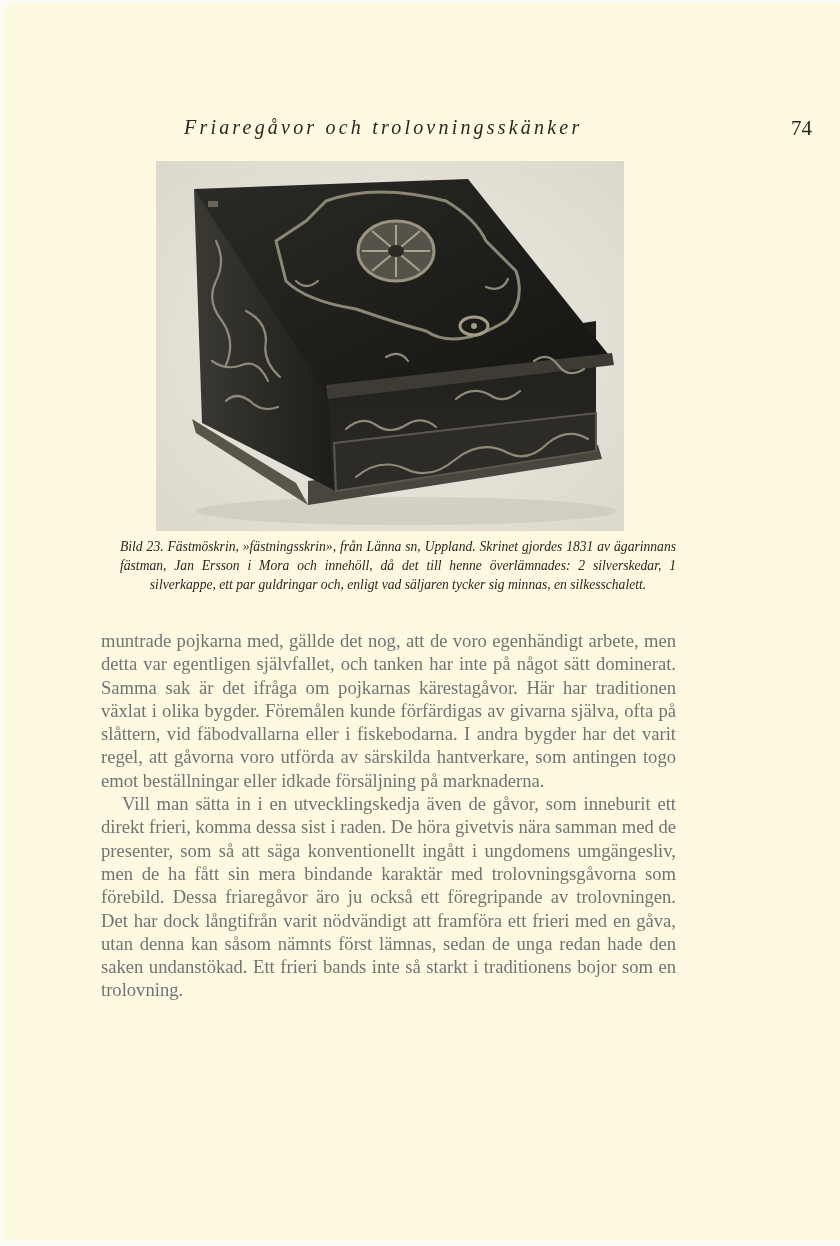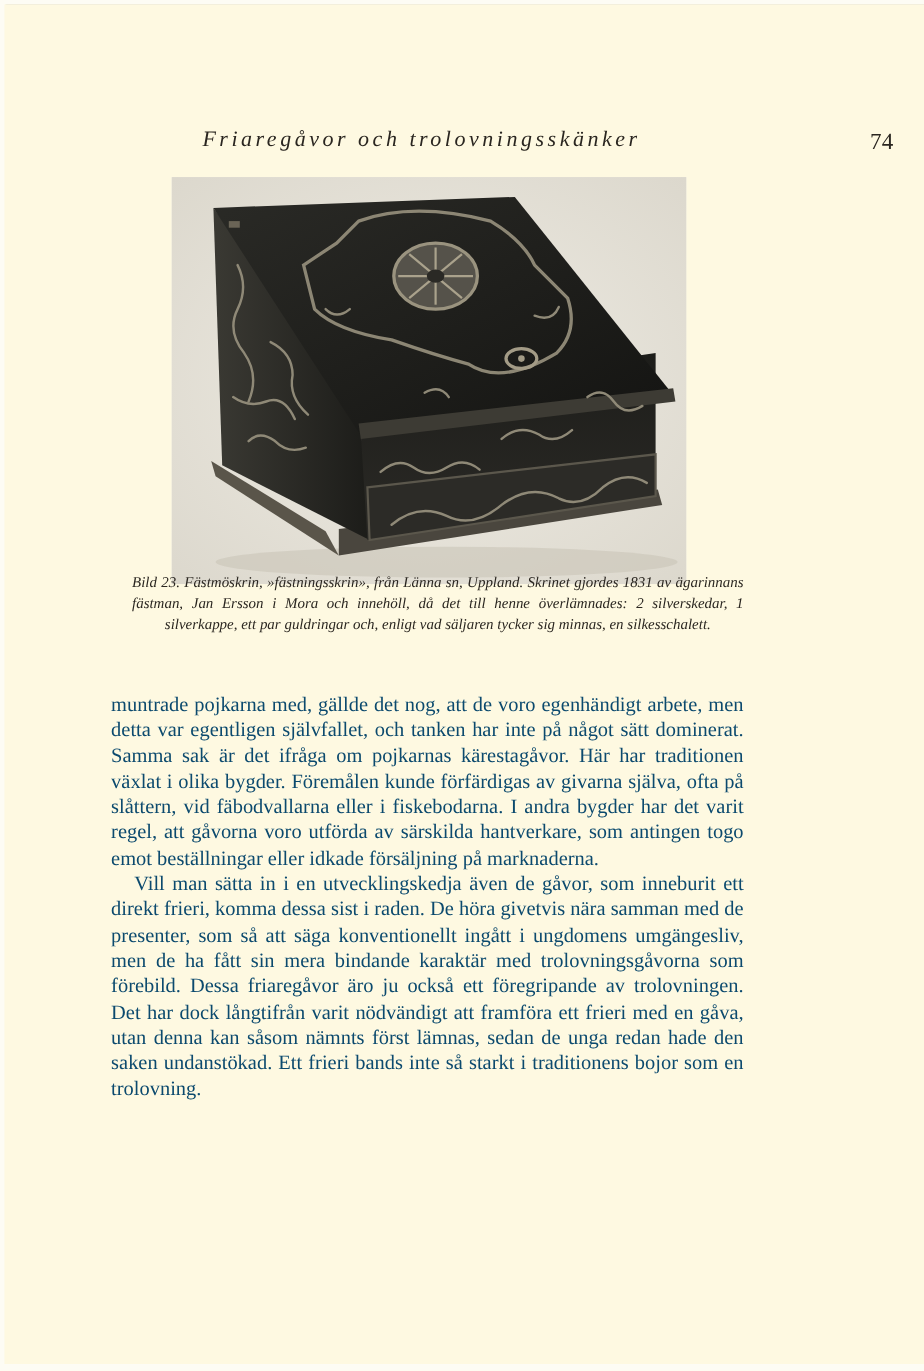--- a/index.html
+++ b/index.html
@@ -52,39 +52,39 @@
     top: 157px;
     width: 468px;
     height: 370px;
     background: #e9e6dd;
     overflow: hidden;
   }
   .figure svg { display: block; }
   .caption {
     position: absolute;
     left: 116px;
-    top: 516px;
+    top: 533px;
     width: 556px;
     font-family: "Liberation Serif", serif;
     font-style: italic;
     font-size: 13.6px;
     line-height: 19px;
     color: #2a2620;
     text-align: justify;
     text-align-last: center;
   }
   .body-text {
     position: absolute;
     left: 97px;
     top: 625px;
     width: 575px;
     font-family: "Liberation Serif", serif;
     font-size: 18.6px;
     line-height: 23.3px;
-    color: #0c4a6e;
+    color: #737373;
     text-align: justify;
   }
   .body-text p {
     margin: 0;
   }
   .body-text p.indent {
     text-indent: 21px;
   }
 </style>
 </head>

